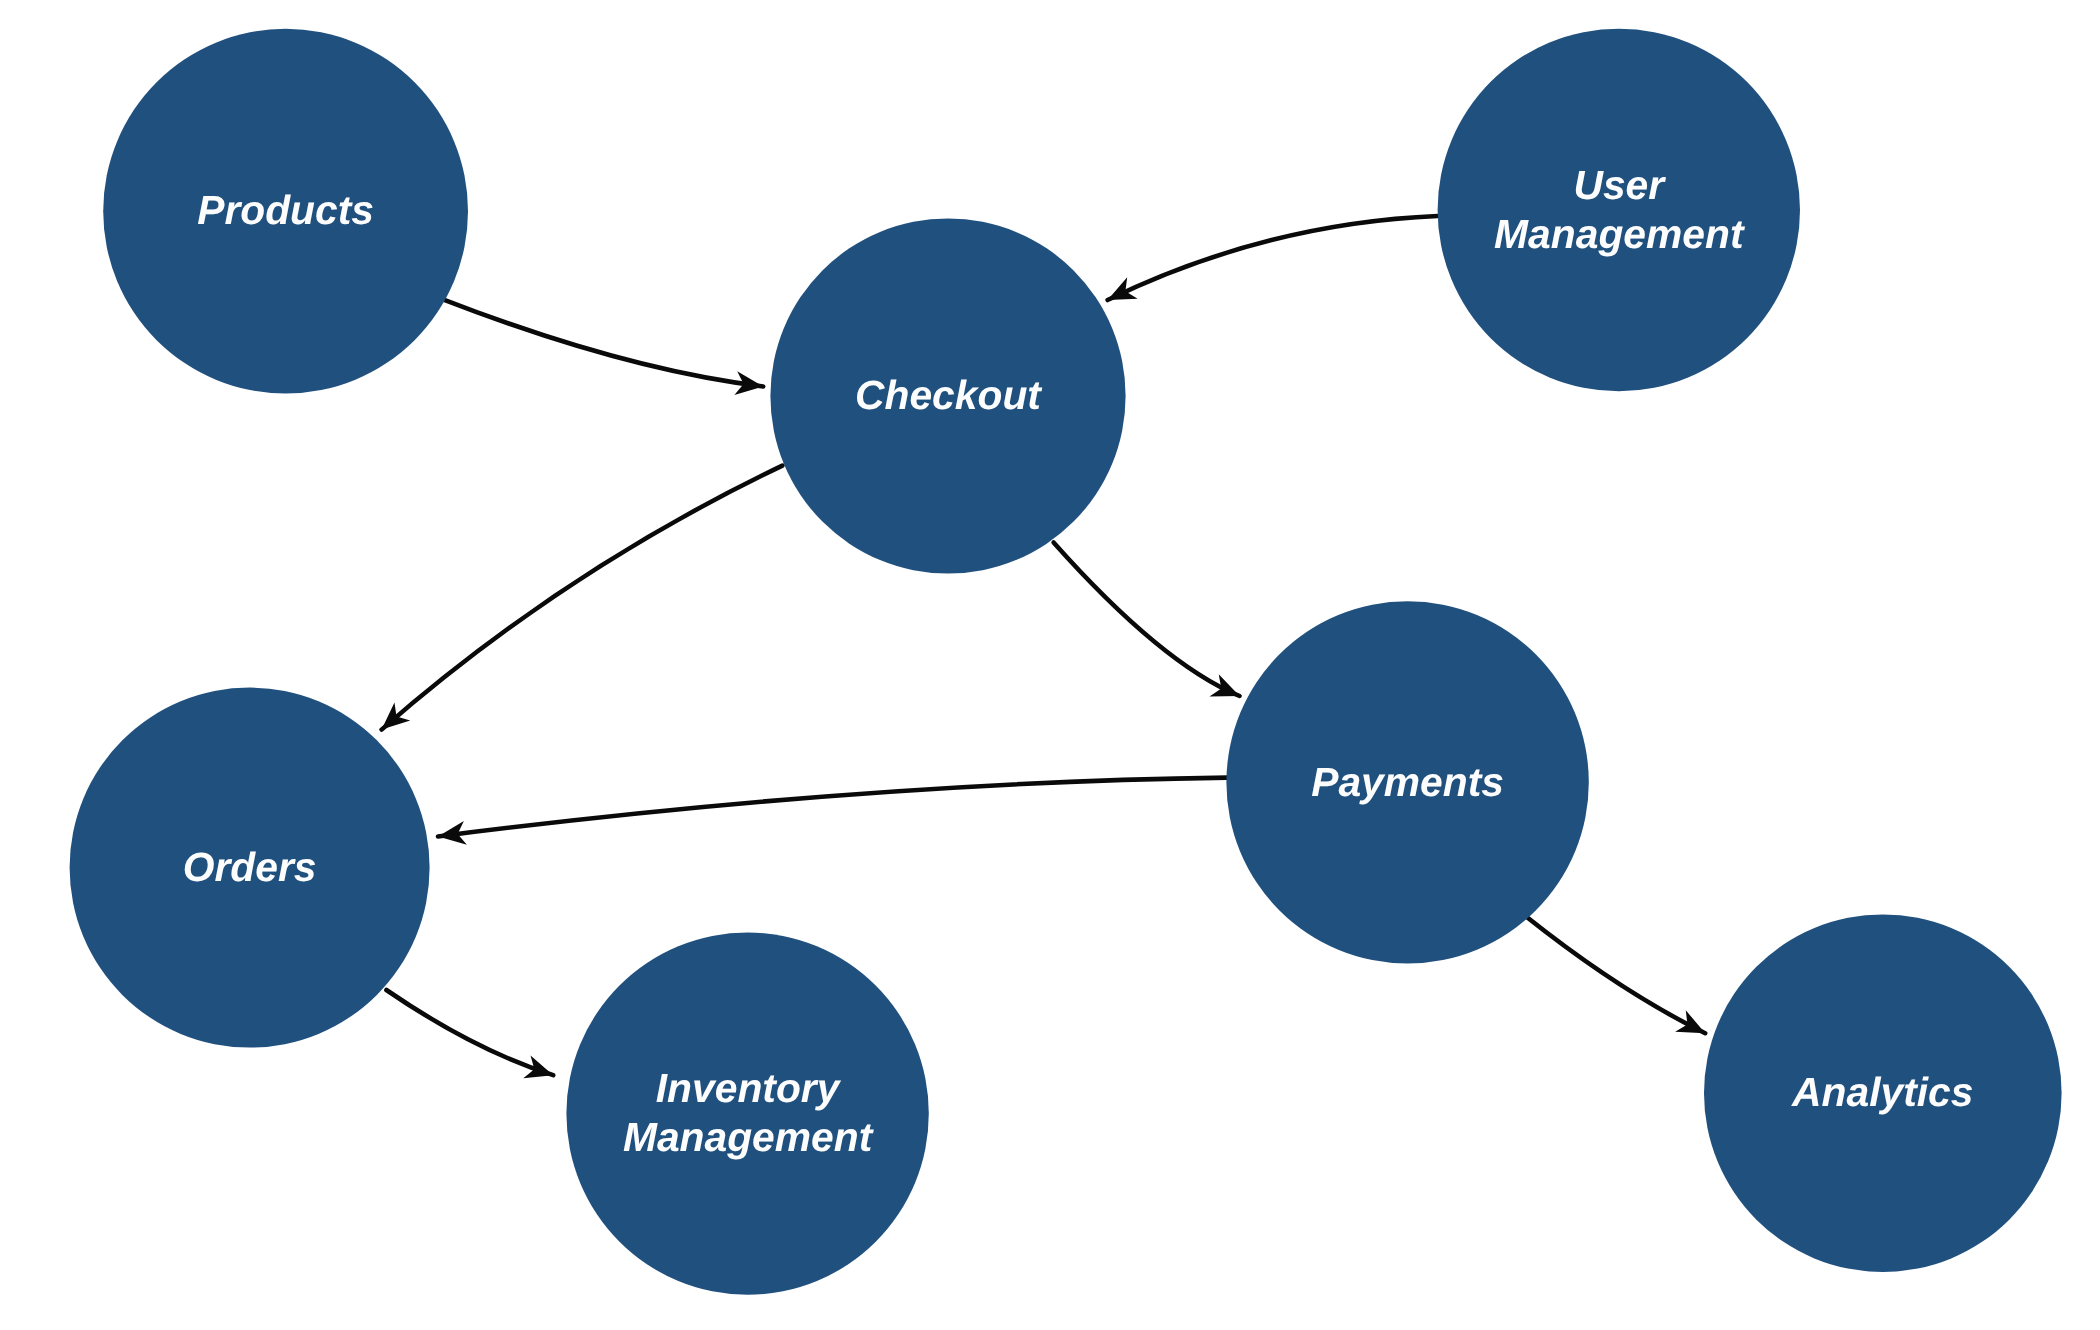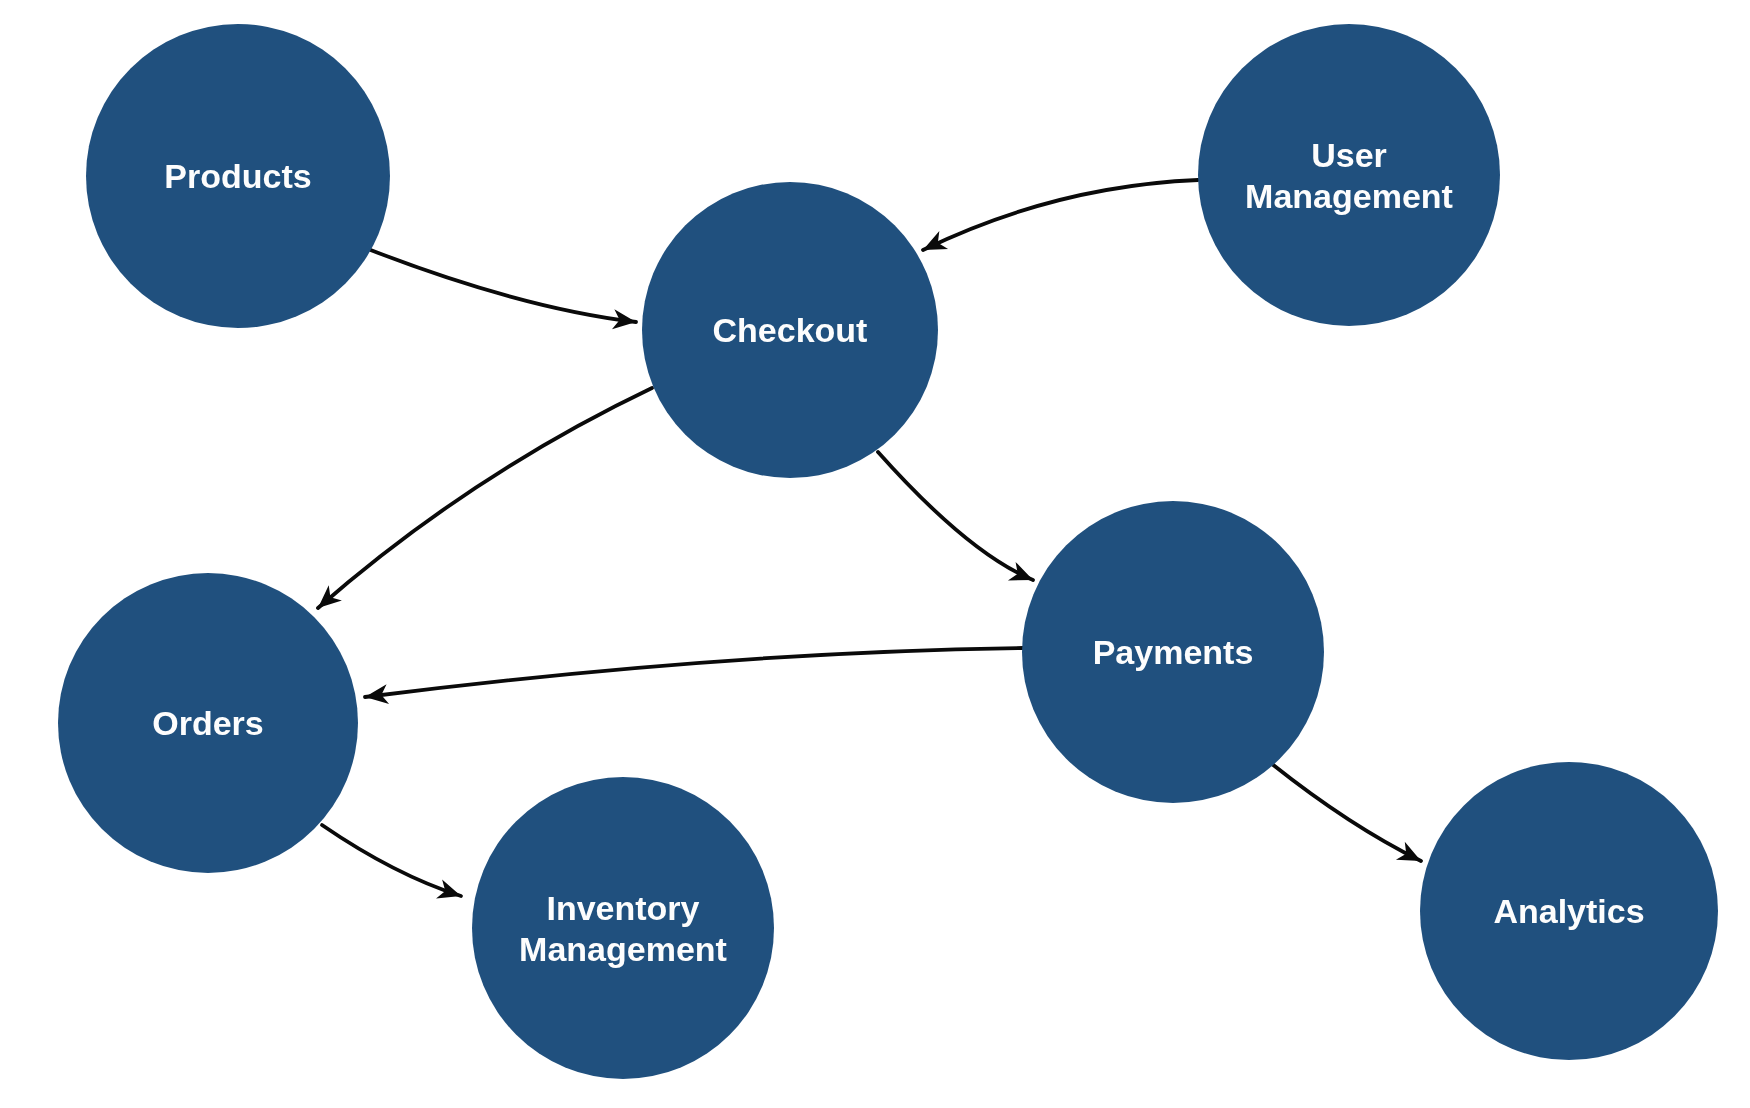--- a/index.html
+++ b/index.html
@@ -7,20 +7,21 @@
     padding: 0;
     background: #ffffff;
   }
   .stage {
     position: relative;
     width: 1750px;
     height: 1108px;
     background: #ffffff;
     overflow: hidden;
     font-family: "Liberation Sans", sans-serif;
+    font-style: italic;
   }
   svg.diagram {
     display: block;
     width: 1750px;
     height: 1108px;
   }
   .edge-path {
     fill: none;
     stroke-linecap: round;
   }

